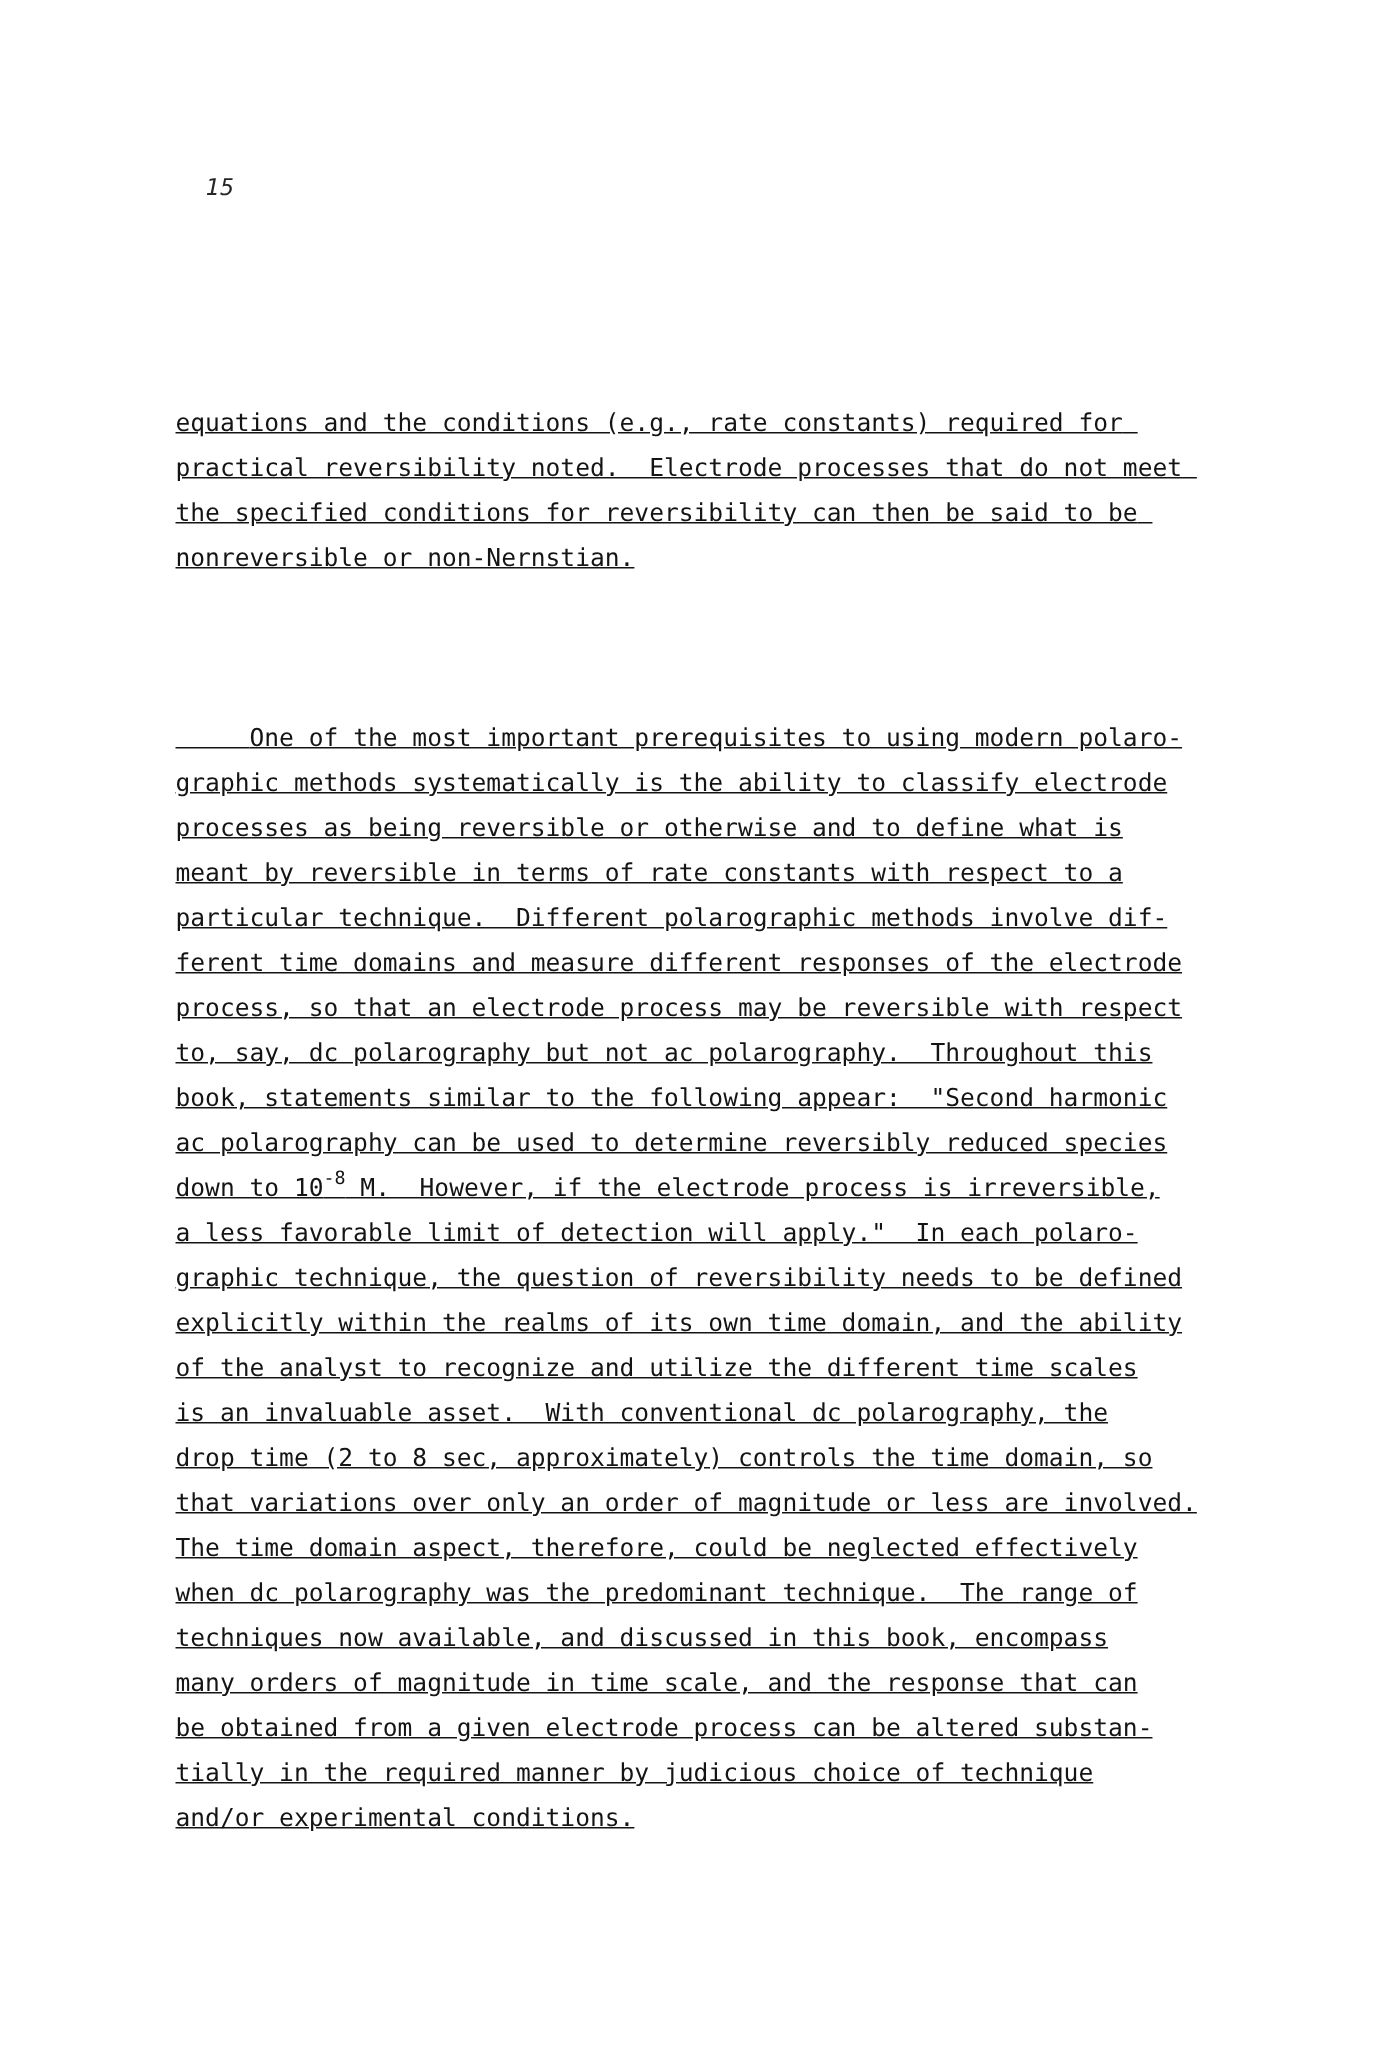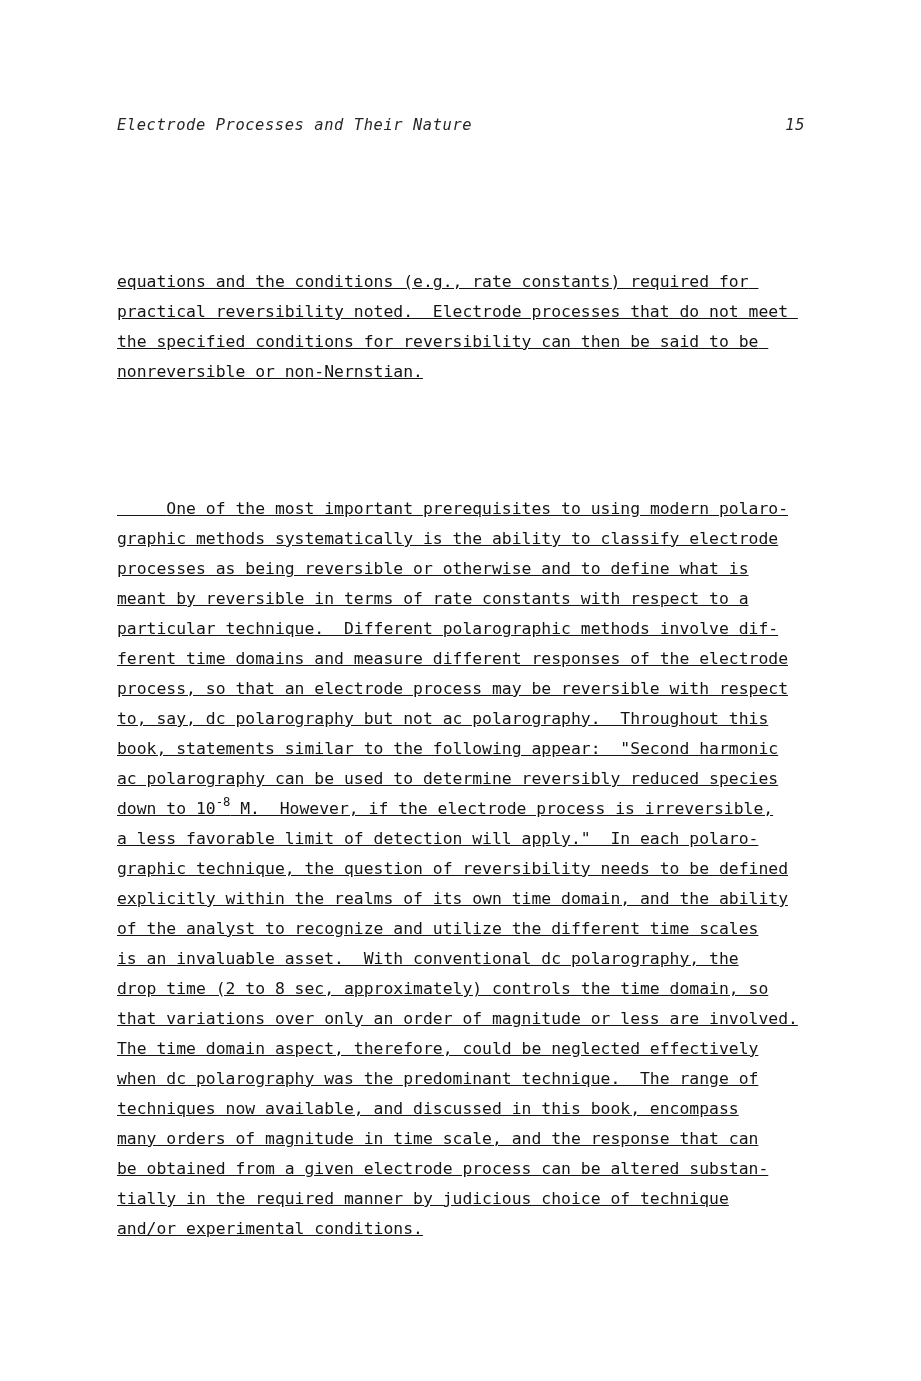--- a/index.html
+++ b/index.html
@@ -59,40 +59,39 @@
     white-space: pre-wrap;
   }
 
   .para {
     margin: 0;
     white-space: pre-wrap;
     text-decoration: underline;
   }
 
   .para + .para {
-    margin-top: 17px;
+    margin-top: 0;
   }
 
   .spacer-line {
     height: 30px;
   }
 
   .sup {
     font-size: 12.2px;
     vertical-align: 8px;
     line-height: 0;
   }
 </style>
 </head>
 <body>
 
 <div class="page">
 
   <div class="running-head">
-    <span>Electrode Processes and Their Nature</span>
     <span class="folio">15</span>
   </div>
 
   <div class="body-block">
 
     <p class="para">equations and the conditions (e.g., rate constants) required for practical reversibility noted.  Electrode processes that do not meet the specified conditions for reversibility can then be said to be nonreversible or non-Nernstian.</p>
 
     <p class="para"><span>     One of the most important prerequisites to using modern polaro-
 graphic methods systematically is the ability to classify electrode
 processes as being reversible or otherwise and to define what is

